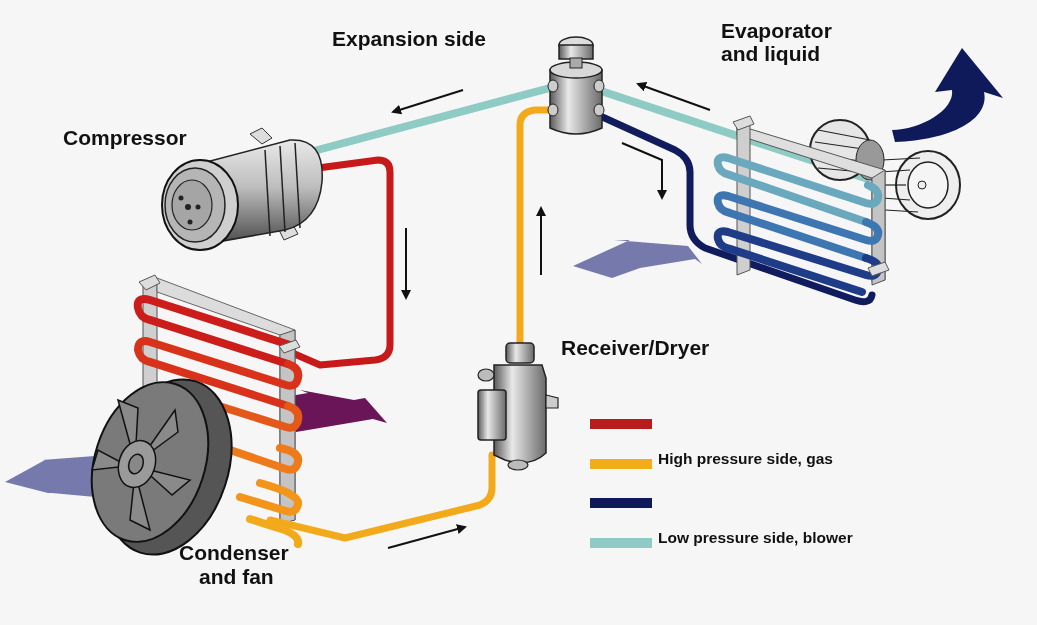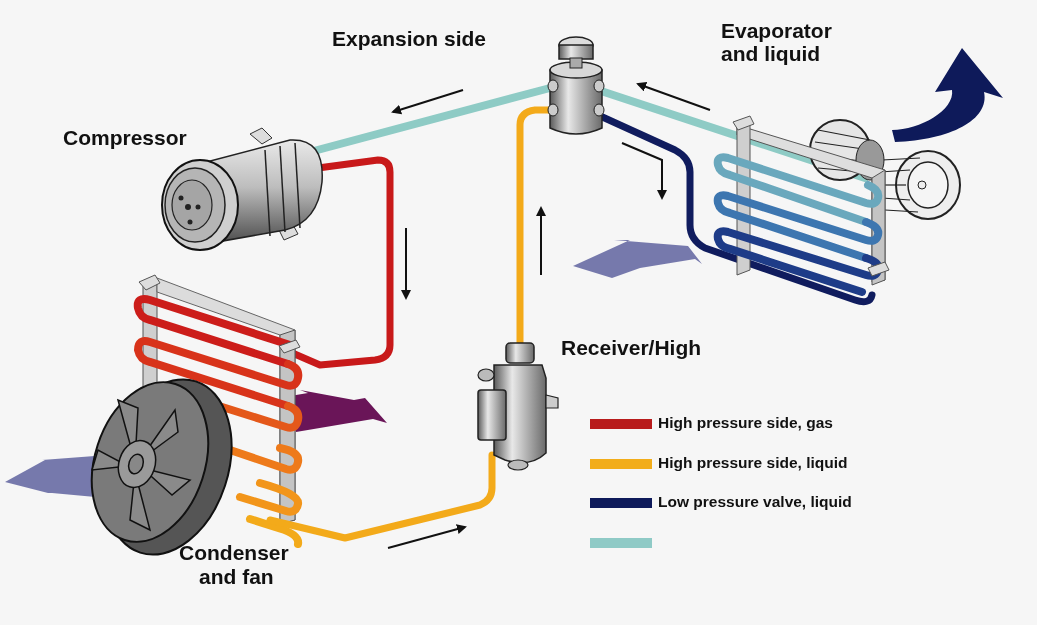--- a/index.html
+++ b/index.html
@@ -2,21 +2,21 @@
 <html><head>
 <meta charset="utf-8">
 <style>
   html, body { margin: 0; padding: 0; background: #f6f6f6; }
   body { width: 1037px; height: 625px; overflow: hidden; position: relative; font-family: "Liberation Sans", sans-serif; }
   #stage { position: absolute; left: 0; top: 0; width: 1037px; height: 625px; }
   .label { position: absolute; font-weight: bold; color: #111; font-size: 21px; line-height: 23px; }
   .legend { position: absolute; left: 590px; top: 412px; }
   .legend-item { position: relative; height: 39.5px; display: flex; align-items: flex-start; }
   .legend-swatch { width: 62px; height: 10px; margin-top: 7px; margin-right: 6px; }
-  .legend-text { font-weight: bold; font-size: 15.5px; color: #111; line-height: 22px; }
+  .legend-text { font-weight: bold; font-size: 15.5px; color: #111; line-height: 22px; margin-top: 36px; }
 </style>
 </head>
 <body>
 
 <svg id="stage" viewBox="0 0 1037 625" xmlns="http://www.w3.org/2000/svg">
   <defs>
     <linearGradient id="metalGrad" x1="0" y1="0" x2="0" y2="1">
       <stop offset="0" stop-color="#e9e9e9"></stop>
       <stop offset="0.45" stop-color="#bdbdbd"></stop>
       <stop offset="1" stop-color="#4a4a4a"></stop>
@@ -155,33 +155,32 @@
     <line x1="541" y1="275" x2="541" y2="208" marker-end="url(#arrowHead)"></line>
     <path d="M622,143 L662,160 L662,198" marker-end="url(#arrowHead)"></path>
     <line x1="388" y1="548" x2="465" y2="527" marker-end="url(#arrowHead)"></line>
   </g>
 </svg>
 
 <div class="label" style="left:332px; top:27px;">Expansion side</div>
 <div class="label" style="left:721px; top:19px;">Evaporator</div>
 <div class="label" style="left:721px; top:42px;">and liquid</div>
 <div class="label" style="left:63px; top:114px;margin-top:12px;">Compressor</div>
-<div class="label" style="left:561px; top:336px;">Receiver/High</div>
+<div class="label" style="left:561px; top:336px;">Receiver/Dryer</div>
 <div class="label" style="left:179px; top:541px;">Condenser</div>
 <div class="label" style="left:199px; top:565px;">and fan</div>
 
 <div class="legend">
   <div class="legend-item">
     <div class="legend-swatch" style="background: rgb(184, 28, 28);"></div>
     <span class="legend-text">High pressure side, gas</span>
   </div>
   <div class="legend-item">
     <div class="legend-swatch" style="background: rgb(242, 173, 26);"></div>
-    <span class="legend-text">High pressure side, liquid</span>
   </div>
   <div class="legend-item">
     <div class="legend-swatch" style="background: rgb(14, 26, 90);"></div>
-    <span class="legend-text">Low pressure valve, liquid</span>
+    <span class="legend-text">Low pressure side, blower</span>
   </div>
   <div class="legend-item">
     <div class="legend-swatch" style="background: rgb(143, 202, 198);"></div>
   </div>
 </div>
 
 </body></html>

